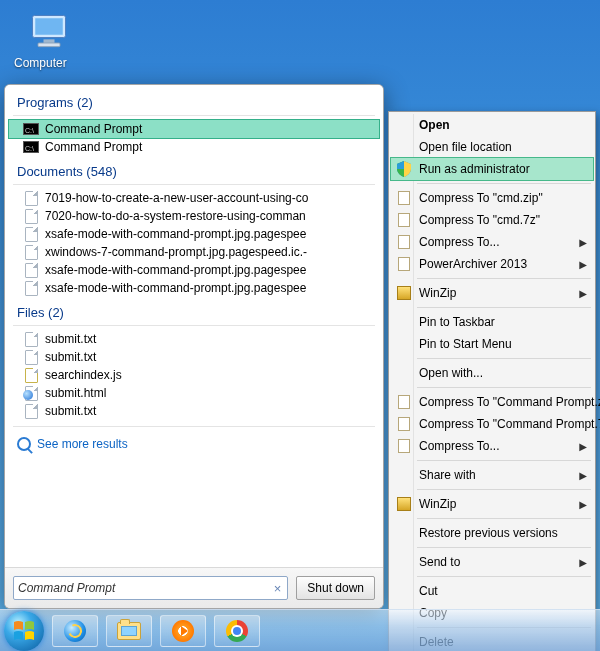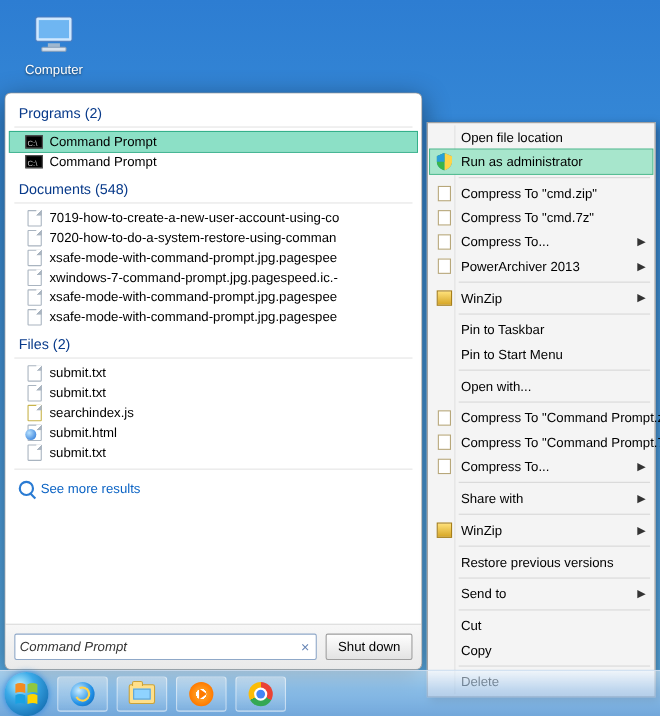--- a/index.html
+++ b/index.html
@@ -2,21 +2,21 @@
 <html><head>
 <meta charset="utf-8">
 <style>
   * { box-sizing: border-box; margin: 0; padding: 0; }
   html, body { width: 600px; height: 651px; overflow: hidden; font-family: "Segoe UI", Tahoma, sans-serif; font-size: 12px; }
   body {
     background: linear-gradient(to bottom, #2d7dd2 0%, #3a8ed8 30%, #4a9ce0 60%, #5cb0e8 100%);
     position: relative;
   }
   
-  .desktop-icon { position: absolute; width: 70px; text-align: center; color: #fff; text-shadow: 0 1px 2px rgba(0,0,0,.6); cursor: pointer; }
+  .desktop-icon { position: absolute; width: 70px; text-align: left; color: #fff; text-shadow: 0 1px 2px rgba(0,0,0,.6); cursor: pointer; }
   .desktop-icon .ico { width: 44px; height: 44px; margin: 0 auto 2px; }
   .computer-ico svg { width:44px; height:44px; }
   .ff { top: 138px; left: 18px; }
   .ff .ico { width: 38px; height: 38px; border-radius: 50%; background: radial-gradient(circle at 35% 35%, #5aa0ff 0%, #2a6de0 55%, #153a8f 100%); position: relative; box-shadow: inset -4px -6px 10px rgba(0,0,0,.3); }
   .ff .ico::after { content:""; position:absolute; inset:2px; border-radius:50%; background: conic-gradient(from 200deg, #ffb600, #ff7a00, #e24400 60%, transparent 60%); filter: blur(.4px); }
 
   
   .startmenu {
     position: absolute; left: 4px; bottom: 42px; width: 380px; height: 525px;
     background: rgba(255,255,255,.98);
@@ -208,20 +208,23 @@
       <input type="text" value="Command Prompt" style="">
       <span class="search-clear">×</span>
     </div>
     <button class="shut-btn">Shut down</button>
   </div>
 </div>
 
 <div class="ctxmenu">
   <div class="gutter"></div>
   <div id="ctxrows">
+      <div class="row bold">
+        <span>Open</span>
+      </div>
       <div class="row">
         <span>Open file location</span>
       </div>
       <div class="row highlight">
         <span class="ic">
           <svg class="shield" viewBox="0 0 14 16">
             <path d="M7 0 L14 3 V8 C14 12 10 15 7 16 C4 15 0 12 0 8 V3 Z" fill="#2a9ed8"></path>
             <path d="M7 0 L14 3 V8 C14 12 10 15 7 16 V0 Z" fill="#ffd447"></path>
             <path d="M7 0 L7 16 C4 15 0 12 0 8 V3 Z" fill="#3ab54a"></path>
             <path d="M7 0 L0 3 V8 H7 Z" fill="#2a9ed8"></path>

